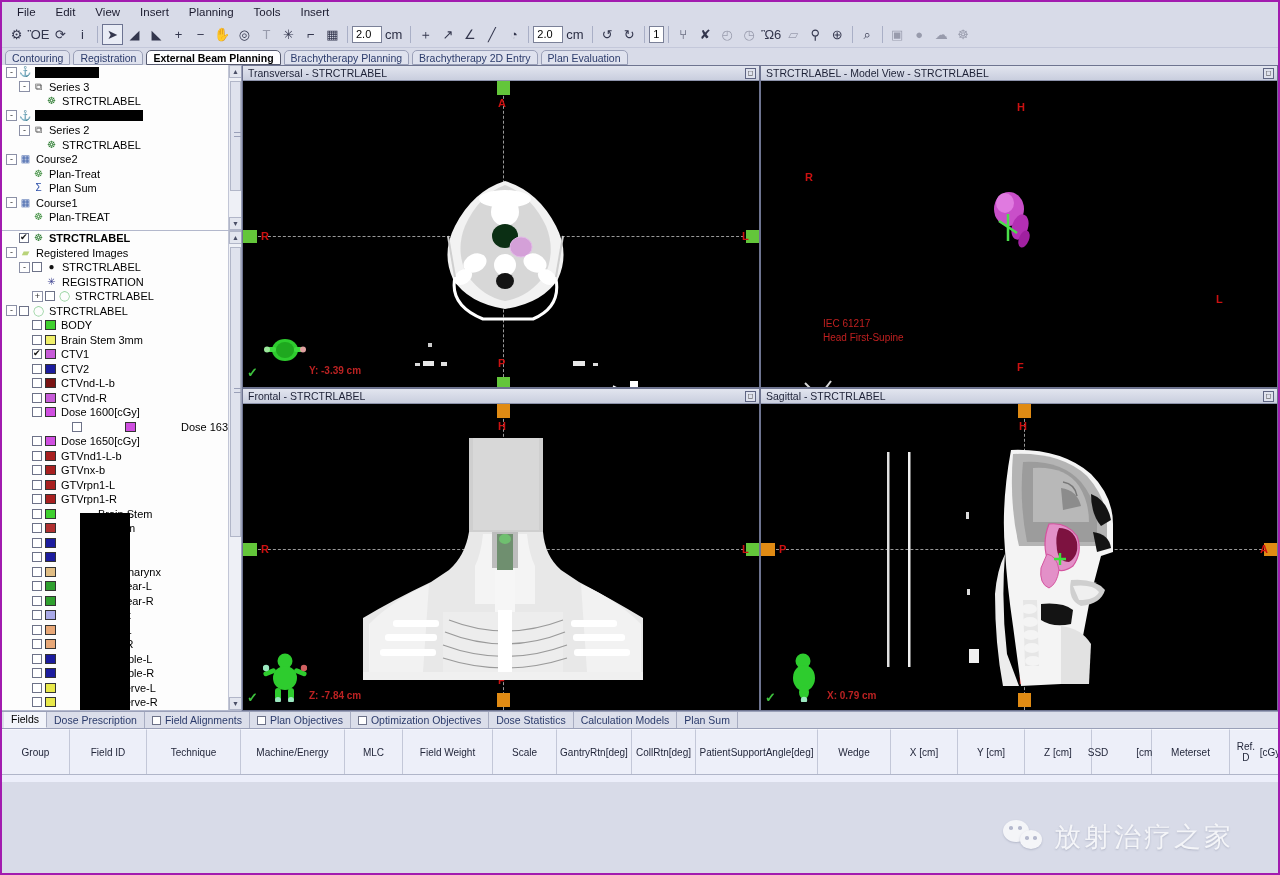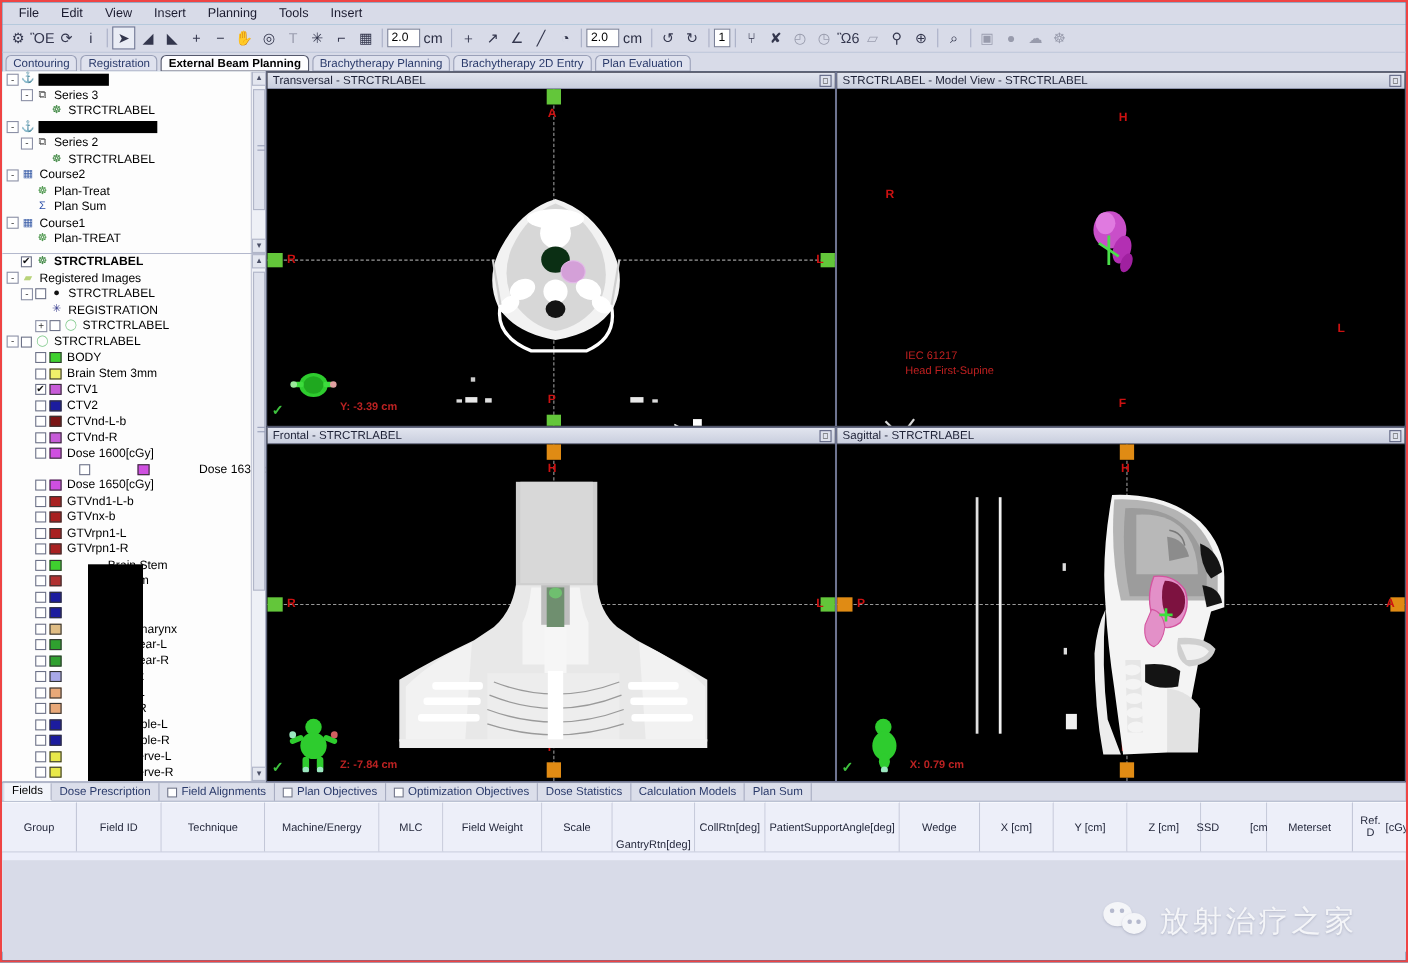--- a/index.html
+++ b/index.html
@@ -6,22 +6,22 @@
   html, body {
     width: 1280px; height: 875px;
     font-family: "Liberation Sans", sans-serif;
     font-size: 11px;
     background: #d6d9e6;
     overflow: hidden;
   }
   #app {
     position: relative;
     width: 1280px; height: 875px;
-    background: #0369a1;
-    border: 2px solid #ef4444;
+    background: #ef4444;
+    border: 2px solid #a21caf;
     overflow: hidden;
   }
 
   
   #menubar {
     height: 20px;
     background: #d8dbe8;
     display: flex;
     align-items: center;
     padding-left: 6px;
@@ -1006,21 +1006,21 @@
           </div>
           <div class="th" style="width: 58px; flex: 0 0 58px;">
             <div>MLC</div>
           </div>
           <div class="th" style="width: 90px; flex: 0 0 90px;">
             <div>Field Weight</div>
           </div>
           <div class="th" style="width: 64px; flex: 0 0 64px;">
             <div>Scale</div>
           </div>
-          <div class="th" style="width: 75px; flex: 0 0 75px; align-items: flex-end;">
+          <div class="th" style="width: 75px; flex: 0 0 75px;">
             <div>GantryRtn</div>
             <div>[deg]</div>
           </div>
           <div class="th" style="width: 64px; flex: 0 0 64px;">
             <div>CollRtn</div>
             <div>[deg]</div>
           </div>
           <div class="th" style="width: 122px; flex: 0 0 122px; justify-content: center;">
             <div>PatientSupportAngle</div>
             <div>[deg]</div>

